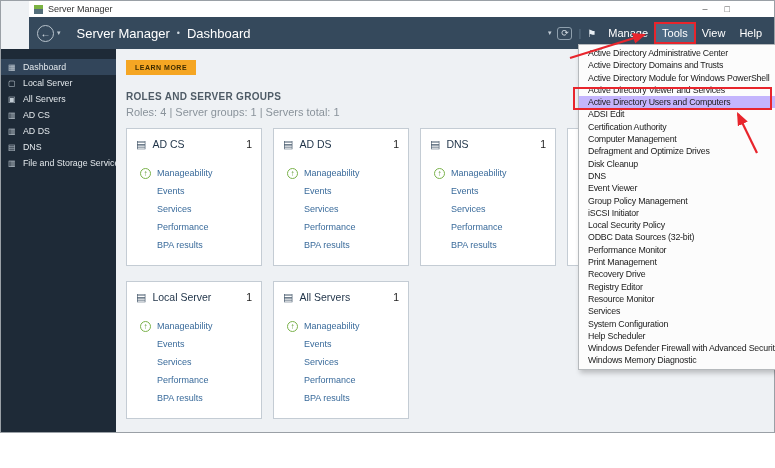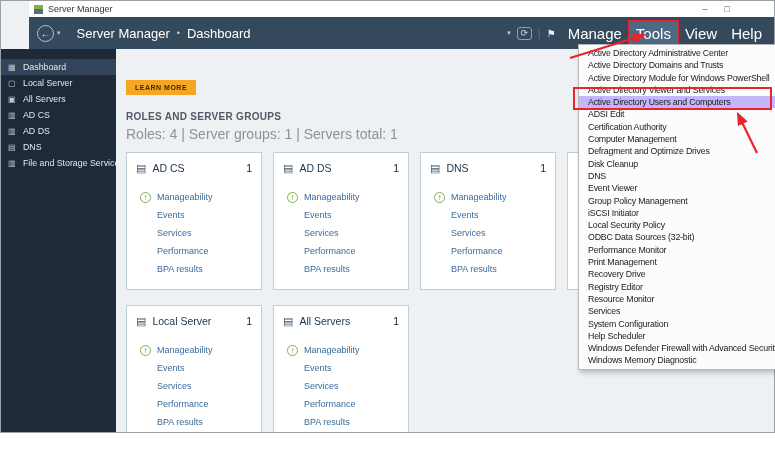--- a/index.html
+++ b/index.html
@@ -25,36 +25,36 @@
   .nav-caret { font-size:7px; color:#b9c4cd; margin-left:3px; }
   .breadcrumb { margin-left:16px; font-size:13px; display:flex; gap:7px; align-items:center; white-space:nowrap; }
   .breadcrumb .sep { font-size:9px; color:#cfd8df; }
   .header-right { margin-left:auto; display:flex; align-items:center; gap:6px; padding-right:6px; }
   .hdr-caret { font-size:7px; color:#c3cdd6; }
   .hdr-refresh { width:15px; height:13px; border:1px solid #8fa0ae; border-radius:3px;
     font-size:9px; line-height:11px; text-align:center; color:#d6dee5; }
   .hdr-divider { color:#5d7386; font-size:11px; }
   .hdr-flag { font-size:10px; color:#e8eef3; }
   .header-menus { display:flex; align-items:center; gap:2px; }
-  .menu-btn { font-size:15px; padding:3px 6px; color:#fff; white-space:nowrap; }
+  .menu-btn { font-size:11px; padding:3px 6px; color:#fff; white-space:nowrap; }
   .menu-btn.tools-open { background:#4d6a84; box-shadow:0 0 0 2px var(--ann); }
   
   .body { position:absolute; top:48px; left:0; right:0; bottom:0; display:flex; }
   .sidebar { width:115px; background:#1e2a37; padding-top:10px; flex-shrink:0; }
   .side-item { height:16px; display:flex; align-items:center; gap:6px; padding:0 5px 0 7px;
     font-size:8.8px; color:#e3e8ec; white-space:nowrap; overflow:hidden; }
   .side-item.selected { background:#32455a; }
   .side-glyph { font-size:8px; color:#c2ccd4; width:9px; flex-shrink:0; }
   .side-chevron { margin-left:auto; font-size:7px; color:#c2ccd4; }
-  .content { flex:1; background:#eef1f4; padding:7px 0 0 10px; position:relative; overflow:hidden;margin-top:20px; }
+  .content { flex:1; background:#eef1f4; padding:7px 0 0 10px; position:relative; overflow:hidden; }
   .learn-more { display:inline-block; background:#f5a623; color:#3f2c00; font-size:7px;
     font-weight:bold; letter-spacing:.5px; padding:4px 9px; }
   .section-head { margin-top:16px; }
   .section-title { font-size:10px; font-weight:bold; color:#4e5b66; letter-spacing:.3px; }
-  .section-sub { margin-top:4px; font-size:14px; color:#8a939b; }
+  .section-sub { margin-top:4px; font-size:11px; color:#8a939b; }
   .tiles { margin-top:10px; width:590px; display:flex; flex-wrap:wrap; column-gap:11px; row-gap:15px; }
   .tile { width:136px; height:138px; background:#fff; border:1px solid #c4ccd4; padding-top:9px; }
   .tile-head { display:flex; align-items:flex-start; gap:6px; padding:0 9px; }
   .tile-glyph { font-size:11px; color:#45586b; line-height:13px; }
   .tile-name { flex:1; font-size:10.5px; color:#1e3247; line-height:12px; }
   .tile-count { font-size:10.5px; color:#222; }
   .tile-items { margin-top:13px; }
   .tile-row { display:flex; align-items:center; gap:6px; height:18px; padding-left:13px;
     font-size:9px; color:#3a6b9b; }
   .mg-icon { width:11px; height:11px; border:1px solid #7ab24a; border-radius:50%;

